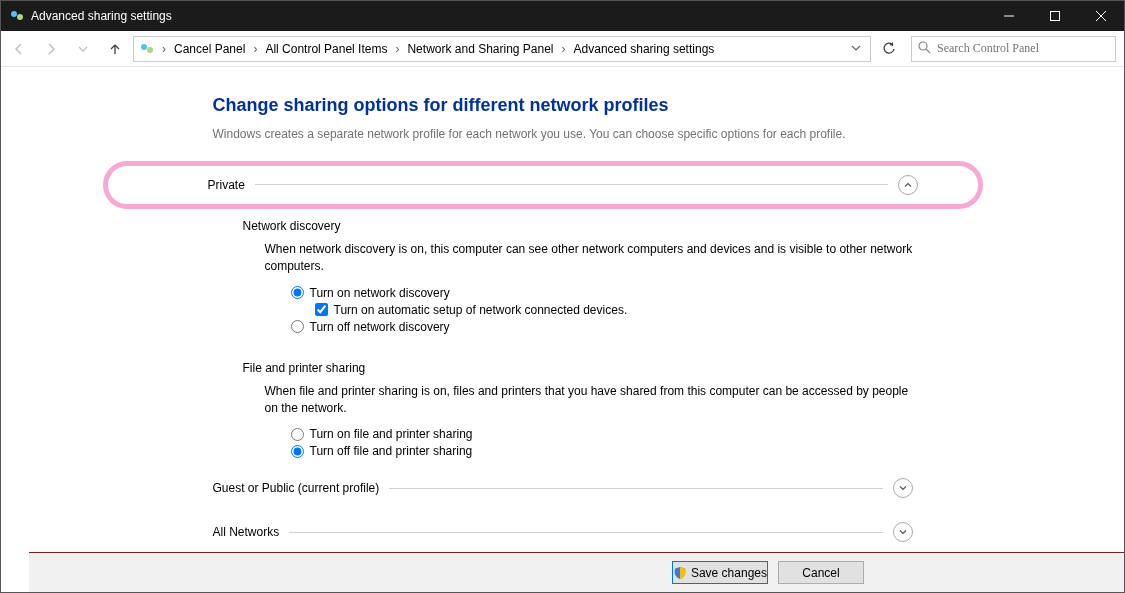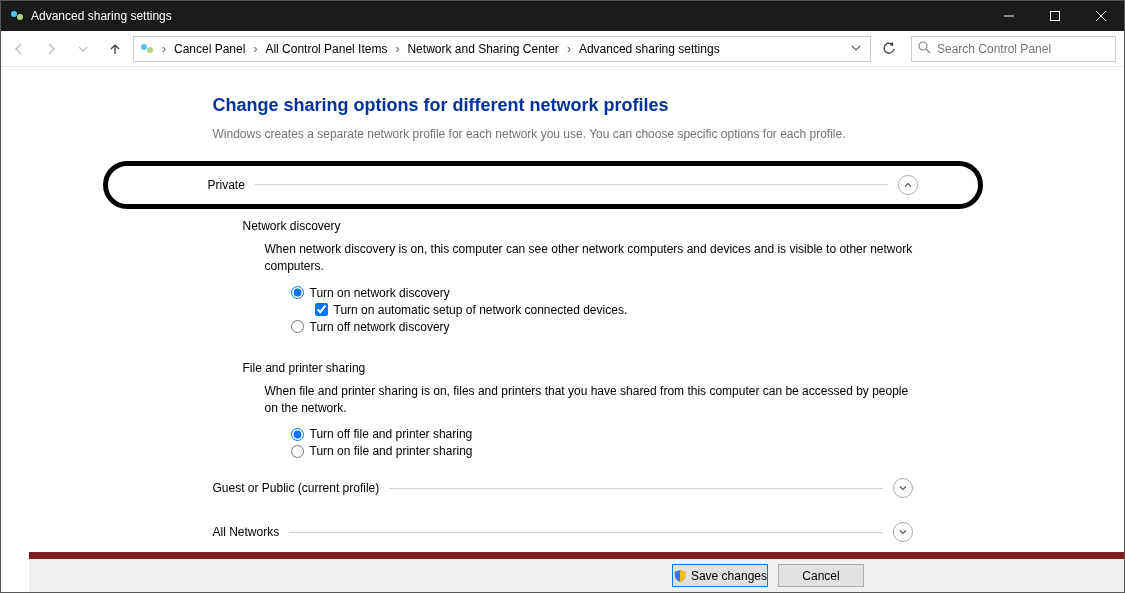--- a/index.html
+++ b/index.html
@@ -15,48 +15,48 @@
 
 .navrow { height: 36px; border-bottom: 1px solid #e5e5e5; display: flex; align-items: center; padding: 0 8px 0 4px; background:#fff; gap: 4px; }
 .nav-arrow, .nav-up, .refresh { width: 28px; height: 28px; display: flex; align-items: center; justify-content: center; cursor: pointer; color:#606060;}
 .nav-arrow.disabled { color: #c0c0c0; cursor: default; }
 .addressbar { flex: 1; height: 26px; border: 1px solid #ccc; display: flex; align-items: center; padding: 0 4px; font-size: 12px; gap:2px;}
 .crumb { padding: 2px 4px; cursor: pointer; white-space: nowrap; }
 .crumb-sep { color:#606060; padding:0 2px;}
 .addr-icon { width:18px; display:flex; align-items:center; justify-content:center; margin-right:2px;}
 .addr-drop { margin-left:auto; color:#606060; width:20px; text-align:center; cursor:pointer;}
 .searchbox { width: 205px; height: 26px; border: 1px solid #ccc; display: flex; align-items: center; padding: 0 6px; font-size: 12px; margin-left: 4px; }
-.searchbox input { border: none; outline: none; flex: 1; font-size: 12px; color:#a16207;}
+.searchbox input { border: none; outline: none; flex: 1; font-size: 12px; color:#a16207;font-family:Liberation Serif, serif;}
 .search-icon { color:#888; margin-right:6px;}
 
 
 .content { padding: 28px 0 0 0; height: calc(100% - 30px - 36px - 40px); overflow: auto; }
 .inner { width: 700px; margin: 0 auto; }
 .page-title { color: #003399; font-size: 18px; font-weight: 700; margin-bottom: 10px; }
 .page-sub { font-size: 12px; color:#737373; line-height:1.4; margin-bottom: 18px; }
 
 .section-header { display: flex; align-items: center; gap: 10px; font-size: 12px; cursor:pointer; padding: 3px 0; }
 .section-header .label { white-space: nowrap; }
 .section-header .line { flex: 1; height: 1px; background: #d0d0d0; }
 .chev-btn { width:20px; height:20px; border:1px solid #aaa; border-radius:50%; display:flex; align-items:center; justify-content:center; color:#555; font-size:10px; }
 
 
-.highlight-ring { position: relative; border: 5px solid #000000; border-radius: 28px; padding: 6px 60px 6px 100px; margin-left: -110px; margin-right:-70px; margin-bottom: 2px;}
+.highlight-ring { position: relative; border: 5px solid #f9a8d4; border-radius: 28px; padding: 6px 60px 6px 100px; margin-left: -110px; margin-right:-70px; margin-bottom: 2px;}
 
 .subsection { margin: 10px 0 0 30px; font-size:12px;}
 .subsection .sub-title { margin-bottom: 8px; }
 .subsection .desc { margin-left: 22px; margin-bottom: 10px; line-height:1.45; }
 .opts { margin-left: 48px; }
 .radio-row, .check-row { display: flex; align-items: center; gap: 6px; margin-bottom: 3px; font-size:12px;}
 .check-row { margin-left: 24px; }
 input[type=radio], input[type=checkbox] { width:13px; height:13px; }
 .section-gap { height: 14px; }
 
 
-.footer { position:absolute; bottom:0; left:0; right:0; height: 40px; border-top: 7px solid #7f1d1d; background:#f0f0f0; display:flex; align-items:center; justify-content:flex-end; padding-right: 260px; gap:10px;margin-left:28px;}
+.footer { position:absolute; bottom:0; left:0; right:0; height: 40px; border-top: 1px solid #7f1d1d; background:#f0f0f0; display:flex; align-items:center; justify-content:flex-end; padding-right: 260px; gap:10px;margin-left:28px;}
 .btn { min-width: 86px; height: 23px; border: 1px solid #adadad; background: #e1e1e1; font-size: 12px; display:flex; align-items:center; justify-content:center; gap:4px; cursor:pointer;}
 .btn.default { border-color:#0078d7; }
 .shield { width:14px; height:14px; }
 </style>
 </head>
 <body>
 
 <div class="titlebar">
   <span class="app-icon">
     <svg width="16" height="16" viewBox="0 0 16 16">
@@ -111,21 +111,21 @@
         <svg width="16" height="16" viewBox="0 0 16 16">
           <circle cx="5" cy="6" r="3" fill="#4fc3f7"></circle>
           <circle cx="11" cy="9" r="3" fill="#aed581"></circle>
         </svg>
       </span>
     <span class="crumb-sep">›</span>
     <span class="crumb">Cancel Panel</span>
     <span class="crumb-sep">›</span>
     <span class="crumb">All Control Panel Items</span>
     <span class="crumb-sep">›</span>
-    <span class="crumb">Network and Sharing Center</span>
+    <span class="crumb">Network and Sharing Panel</span>
     <span class="crumb-sep">›</span>
     <span class="crumb">Advanced sharing settings</span>
     <span class="addr-drop"><svg width="10" height="10" viewBox="0 0 10 10">
           <path d="M1 3 L5 7 L9 3" fill="none" stroke="currentColor" stroke-width="1.2"></path>
         </svg></span>
   </div>
 
   <div class="refresh">
       <svg width="14" height="14" viewBox="0 0 14 14">
         <path d="M11 3 A5 5 0 1 0 12 7" fill="none" stroke="#404040" stroke-width="1.3"></path>
@@ -178,26 +178,26 @@
       </div>
     </div>
 
     <div class="section-gap"></div>
 
     <div class="subsection">
       <div class="sub-title">File and printer sharing</div>
       <div class="desc">When file and printer sharing is on, files and printers that you have shared from this computer can be accessed by people on the network.</div>
       <div class="opts">
         <label class="radio-row">
+          <input type="radio" name="fp" style="">
+          <span>Turn on file and printer sharing</span>
+        </label>
+        <label class="radio-row">
           <input type="radio" name="fp" checked="" style="">
           <span>Turn off file and printer sharing</span>
-        </label>
-        <label class="radio-row">
-          <input type="radio" name="fp" style="">
-          <span>Turn on file and printer sharing</span>
         </label>
       </div>
     </div>
 
     <div class="section-gap"></div>
 
     <div class="section-header">
       <span class="label">Guest or Public (current profile)</span>
       <span class="line"></span>
       <span class="chev-btn">

